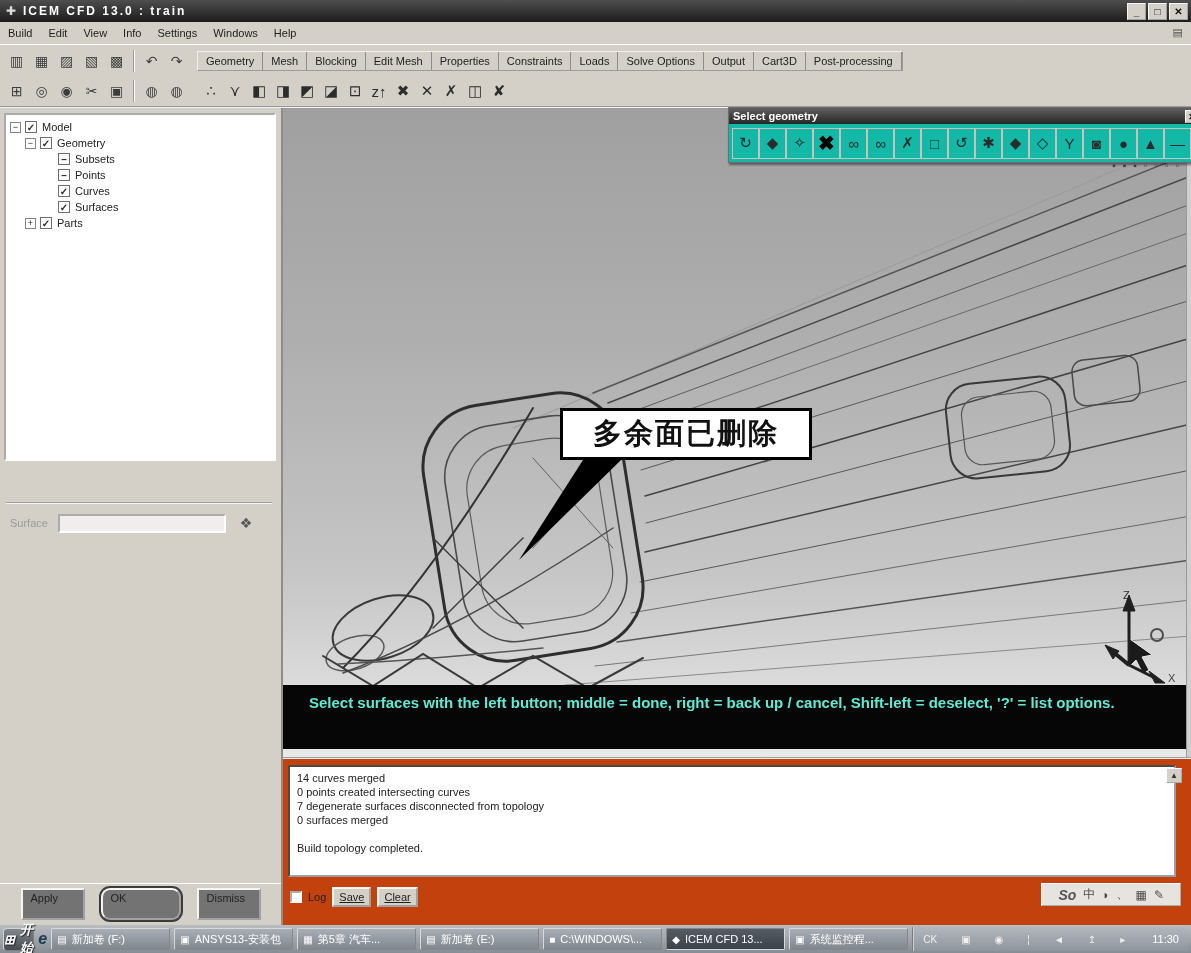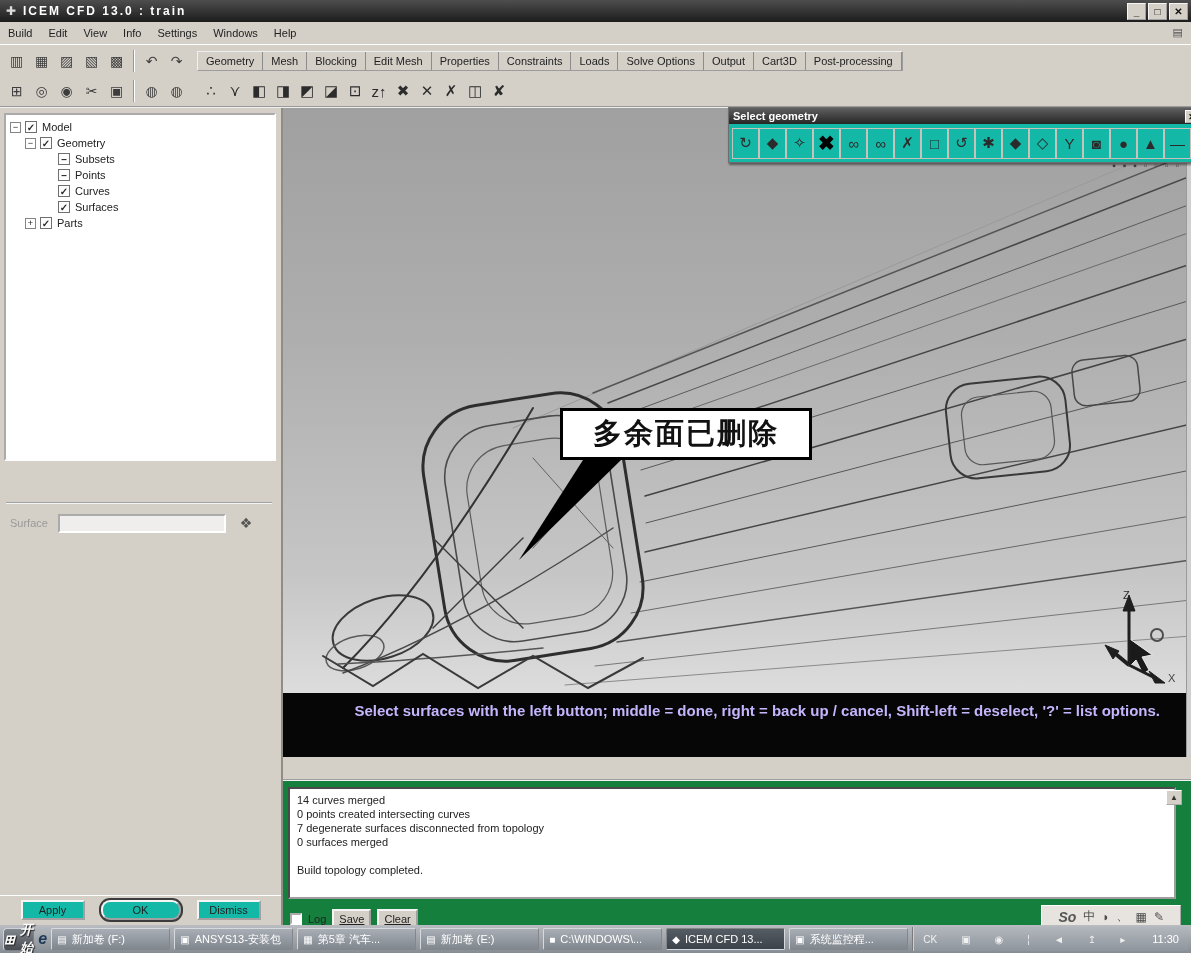--- a/index.html
+++ b/index.html
@@ -49,53 +49,53 @@
                   padding:0 10px; font-size:12px; font-weight:bold; }
   .help-glyph { margin-left:auto; font-size:15px; font-weight:bold; color:#444; font-family:"Liberation Serif",serif; }
   .panel-sep { position:absolute; left:6px; top:394px; width:266px; border-top:2px groove #f5f5f5; }
   .fieldrow { position:absolute; left:10px; top:404px; width:262px; display:flex; align-items:center; }
   .field-label { font-size:11px; color:#999; width:48px; }
   .field-input { width:168px; height:19px; border:2px inset #fff; background:#efeeec; }
   .picker-btn { width:24px; height:22px; margin-left:8px; display:flex; align-items:center;
                 justify-content:center; font-size:14px; color:#555; }
   .pbtns { position:absolute; left:0; bottom:2px; width:281px; border-top:1px solid #fff;
            padding:4px 0 3px 0; display:flex; justify-content:center; gap:16px; }
-  .pbtn { min-width:64px; height:20px; background:#14b8a6; border:2px outset #f5f5f5;
-          font-size:11px; text-align:center; line-height:16px; padding:0 8px; }
+  .pbtn { min-width:64px; height:32px; background:#737373; border:2px outset #f5f5f5;
+          font-size:11px; text-align:left; line-height:16px; padding:0 8px; }
   .pbtn.ok { box-shadow:0 0 0 2px #3c3c3c; min-width:80px;border-radius:9px; }
 
   
   .viewport { position:absolute; left:283px; top:108px; width:908px; height:649px;
               background:linear-gradient(180deg,#a0a0a0 0%,#aeaeae 35%,#c6c6c6 72%,#e9e9e9 100%); }
   .wire { position:absolute; left:0; top:0; }
   .callout { position:absolute; left:277px; top:300px; width:252px; height:52px; background:#fff;
              border:3px solid #000; display:flex; align-items:center; justify-content:center;
              font-size:29px; font-weight:bold; letter-spacing:2px; color:#111; }
   .minitb { position:absolute; right:12px; top:52px; display:flex; gap:7px; font-size:10px; color:#444; }
   .axis { position:absolute; right:12px; bottom:70px; }
-  .messagebar { position:absolute; left:0; right:5px; bottom:0; height:64px; background:#060606;
-                color:#c4b5fd; font-weight:bold; font-size:15px; text-align:right;
+  .messagebar { position:absolute; left:0; right:5px; bottom:8px; height:64px; background:#060606;
+                color:#5eead4; font-weight:bold; font-size:15px; text-align:left;
                 padding:7px 26px 0 26px; line-height:22px; }
   .vscroll { position:absolute; right:0; top:0; width:5px; height:100%; background:#cfcfcf; border-left:1px solid #9a9a9a; }
 
   
   .selectgeo { position:absolute; left:728px; top:107px; width:476px; background:#14b8a6;
                border:1px solid #6e6e6e; box-shadow:1px 2px 2px rgba(0,0,0,.45); }
   .sg-title { height:16px; background:linear-gradient(#5f5f5f,#262626); display:flex; align-items:center;
               padding:0 4px; color:#fff; font-size:11px; font-weight:bold; }
   .sg-close { margin-left:auto; width:14px; height:13px; background:#d4d0c8; border:1px outset #fff;
               color:#000; font-size:9px; font-weight:bold; line-height:12px; text-align:center; }
   .sg-icons { height:38px; display:flex; align-items:center; padding:2px 3px; }
   .sg-btn { width:27px; height:31px; display:flex; align-items:center; justify-content:center;
             font-size:15px; color:#2b2b2b; border:1px solid #c6c3bc; }
   .sg-btn.big { font-size:20px; font-weight:bold; color:#000; }
 
   
-  .logsec { position:absolute; left:283px; top:757px; width:908px; height:168px; background:#15803d;
-            border-top:2px groove #f2f2f2;margin-top:22px; }
+  .logsec { position:absolute; left:283px; top:757px; width:908px; height:168px; background:#c2410c;
+            border-top:2px groove #f2f2f2; }
   .logbox { position:absolute; left:5px; top:6px; width:888px; height:112px; background:#fff;
             border:2px inset #9e9e9e; font-size:11px; line-height:14px; padding:4px 7px; }
   .logline { min-height:14px; white-space:nowrap; }
   .scrollup { position:absolute; right:9px; top:9px; width:16px; height:15px; background:#d4d0c8;
               border:1px outset #fff; font-size:8px; text-align:center; line-height:13px; color:#333; }
   .logctrl { position:absolute; left:7px; top:128px; display:flex; align-items:center; gap:6px; font-size:11px; }
   .logcb { width:12px; height:12px; border:2px inset #fff; background:#fff; }
   .lbtn { min-width:38px; height:20px; background:#d4d0c8; border:2px outset #f5f5f5;
           font-size:11px; line-height:16px; text-align:center; padding:0 5px;text-decoration:underline; }
   .langbar { position:absolute; right:10px; top:124px; height:23px; display:flex; align-items:center;

